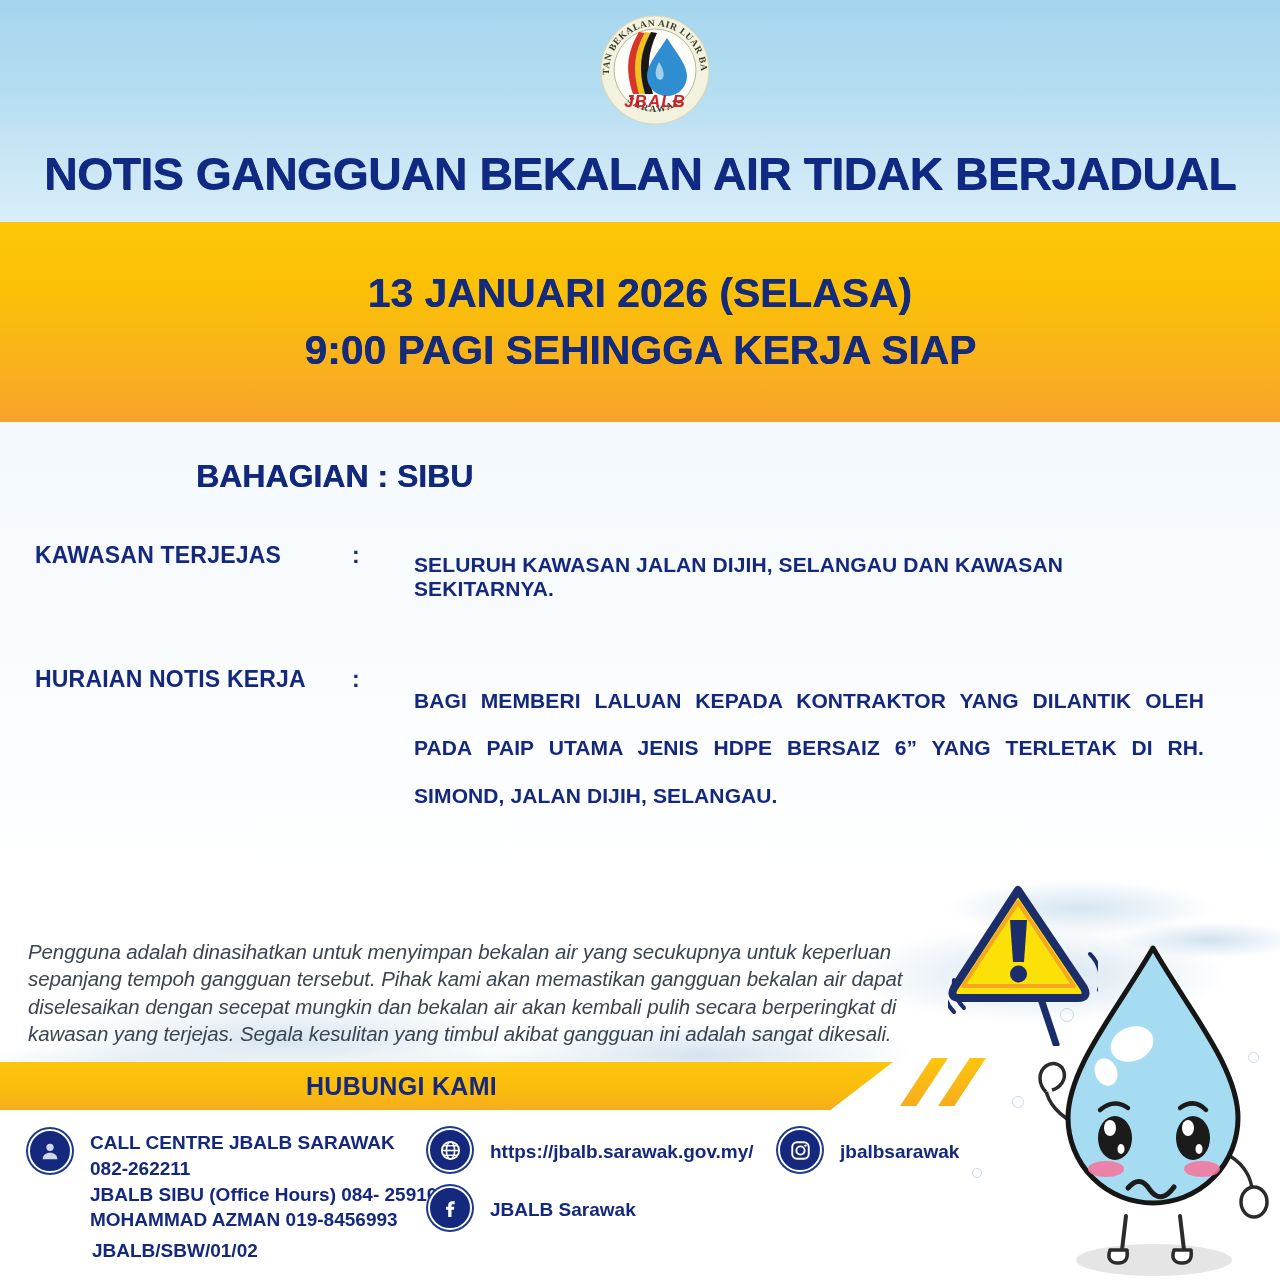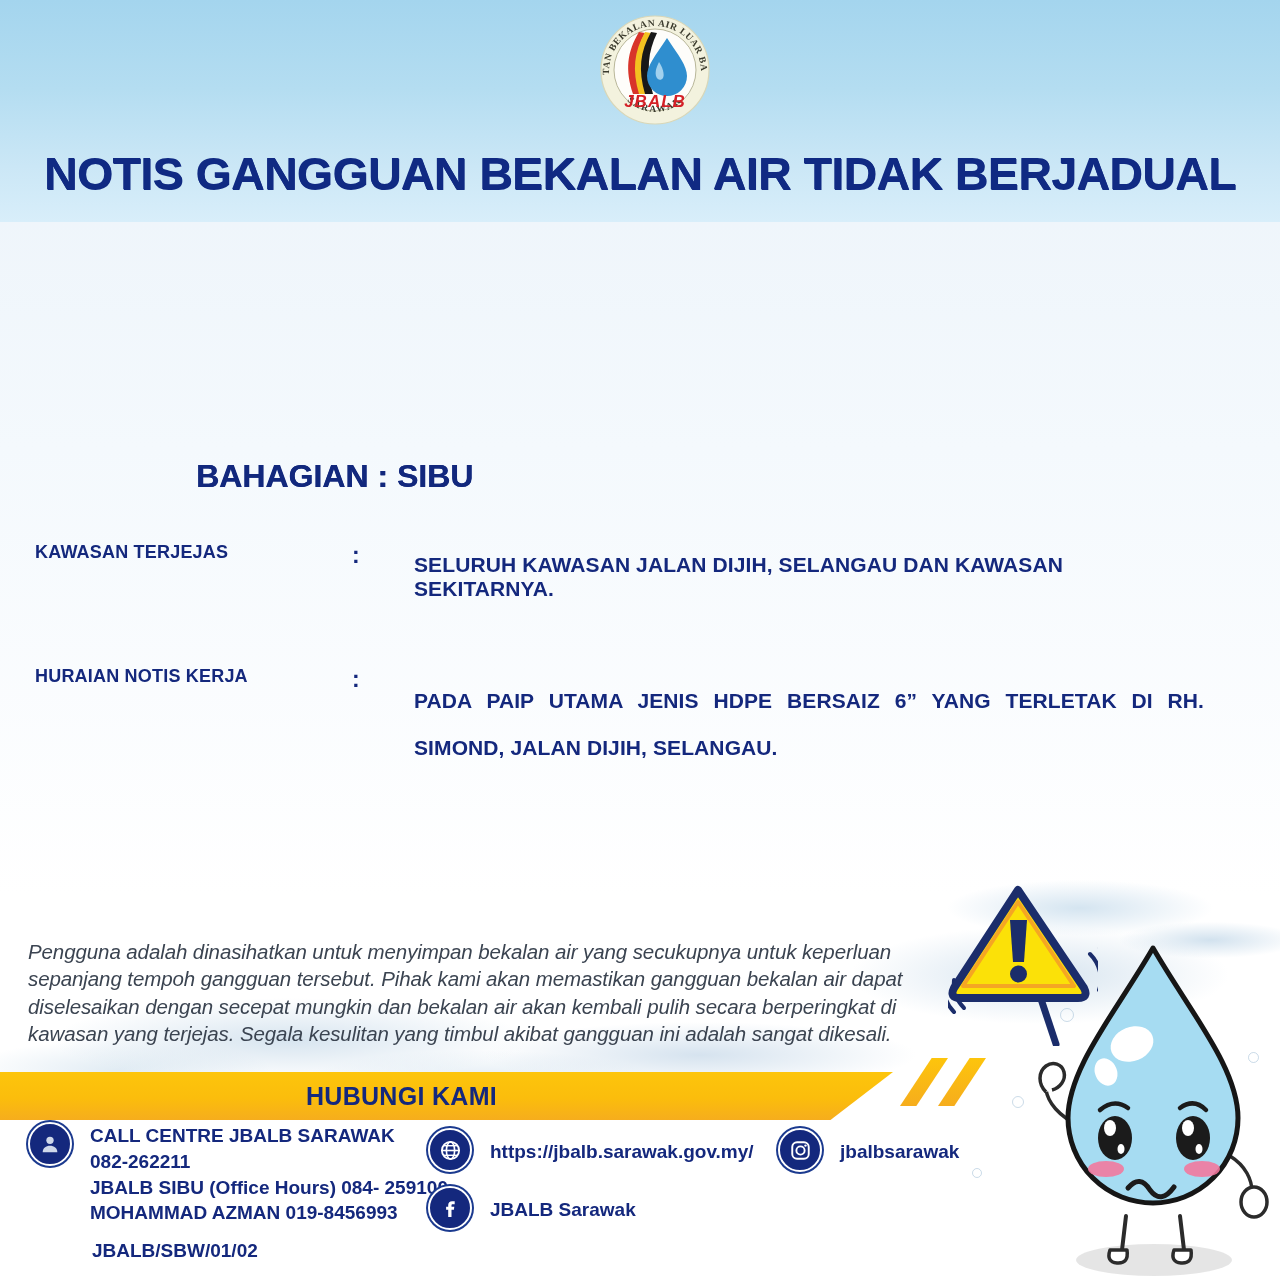--- a/index.html
+++ b/index.html
@@ -99,21 +99,21 @@
     position: absolute;
     width: 1280px;
     z-index: 5;
   }
   .row-kawasan { top: 542px; }
   .row-huraian { top: 666px; }
 
   .detail-label {
     position: absolute;
     left: 35px; top: 0;
-    font-size: 18px;
+    font-size: 23px;
     font-weight: 700;
     color: #14287d;
     letter-spacing: 0.2px;
     white-space: nowrap;
   }
   .detail-colon {
     position: absolute;
     left: 352px; top: 0;
     font-size: 23px;
     font-weight: 700;
@@ -185,21 +185,21 @@
 
   
   .contact-banner-wrap {
     position: absolute;
     left: 0; top: 1058px;
     width: 980px; height: 48px;
     z-index: 5;
   }
   .contact-banner {
     position: absolute;
-    left: 0; top: 14px;
+    left: 0; top: 4px;
     width: 893px; height: 48px;
     background: linear-gradient(180deg, #fdc50c 0%, #fbbd0c 55%, #f6ad1d 100%);
     clip-path: polygon(0 0, 100% 0, 93% 100%, 0 100%);
     display: flex;
     align-items: center;
     justify-content: center;
   }
   .contact-banner-text {
     font-size: 25px;
     font-weight: 700;
@@ -222,21 +222,21 @@
     position: absolute;
     left: 0; top: 1118px;
     width: 1010px; height: 150px;
     z-index: 5;
   }
   .contact-item {
     position: absolute;
     display: flex;
     align-items: flex-start;
   }
-  .ci-call { left: 28px;  top: 4px; }
+  .ci-call { left: 28px;  top: 11px; }
   .ci-web  { left: 428px; top: 10px; }
   .ci-fb   { left: 428px; top: 68px; }
   .ci-ig   { left: 778px; top: 10px; }
 
   .c-icon {
     position: relative;
     width: 44px; height: 44px;
     border-radius: 50%;
     background: #14287d;
     border: 2.5px solid #ffffff;
@@ -319,35 +319,40 @@
       <path d="M58,24 C47,44 45,62 52,86 L60,86 C53,62 55,44 64,25 Z" fill="#181818"></path>
 
       <path d="M74,30 C86,48 94,58 94,68 A20,20 0 0 1 54,68 C54,58 62,48 74,30 Z" fill="#2f8ecf"></path>
       <path d="M66,54 C63,60 62,64 63,68 C64,72 68,73 70,70 C72,66 69,58 66,54 Z" fill="#bfe2f5" opacity="0.8"></path>
       <text x="62" y="99" font-family="'Liberation Sans', sans-serif" font-size="17" font-weight="700" font-style="italic" fill="#d42027" text-anchor="middle" letter-spacing="1">JBALB</text>
     </svg>
   </div>
 
   <div class="main-title">NOTIS GANGGUAN BEKALAN AIR TIDAK BERJADUAL</div>
 
+  <div class="date-banner">
+    <div class="date-line">13 JANUARI 2026 (SELASA)</div>
+    <div class="date-line">9:00 PAGI SEHINGGA KERJA SIAP</div>
+  </div>
 
   <div class="division-row">
     <div class="division-item bahagian">BAHAGIAN : SIBU</div>
   </div>
 
   <div class="detail-row row-kawasan">
     <div class="detail-label">KAWASAN TERJEJAS</div>
     <div class="detail-colon">:</div>
     <div class="detail-value">SELURUH KAWASAN JALAN DIJIH, SELANGAU DAN KAWASAN SEKITARNYA.</div>
   </div>
 
   <div class="detail-row row-huraian">
     <div class="detail-label">HURAIAN NOTIS KERJA</div>
     <div class="detail-colon">:</div>
     <div class="detail-value justified">
+      <span class="stretch">BAGI MEMBERI LALUAN KEPADA KONTRAKTOR YANG DILANTIK OLEH</span>
       <span class="stretch">PADA PAIP UTAMA JENIS HDPE BERSAIZ 6” YANG TERLETAK DI RH.</span>
       <span>SIMOND, JALAN DIJIH, SELANGAU.</span>
     </div>
   </div>
 
   <div class="advisory">Pengguna adalah dinasihatkan untuk menyimpan bekalan air yang secukupnya untuk keperluan sepanjang tempoh gangguan tersebut. Pihak kami akan memastikan gangguan bekalan air dapat diselesaikan dengan secepat mungkin dan bekalan air akan kembali pulih secara berperingkat di kawasan yang terjejas. Segala kesulitan yang timbul akibat gangguan ini adalah sangat dikesali.</div>
 
   <div class="warn-sign">
     <svg viewBox="0 0 150 170" width="150" height="170" aria-hidden="true">
 

